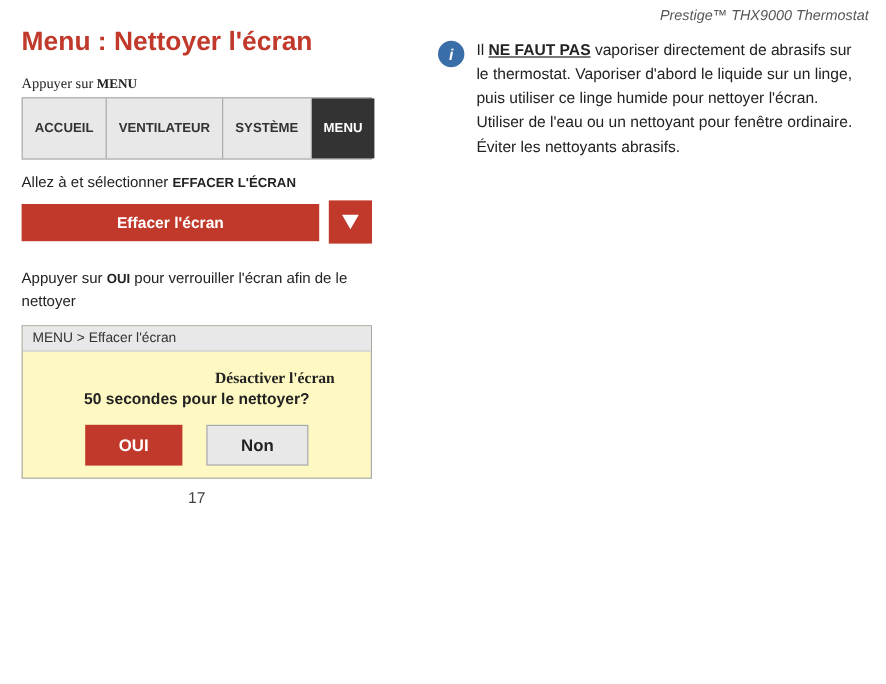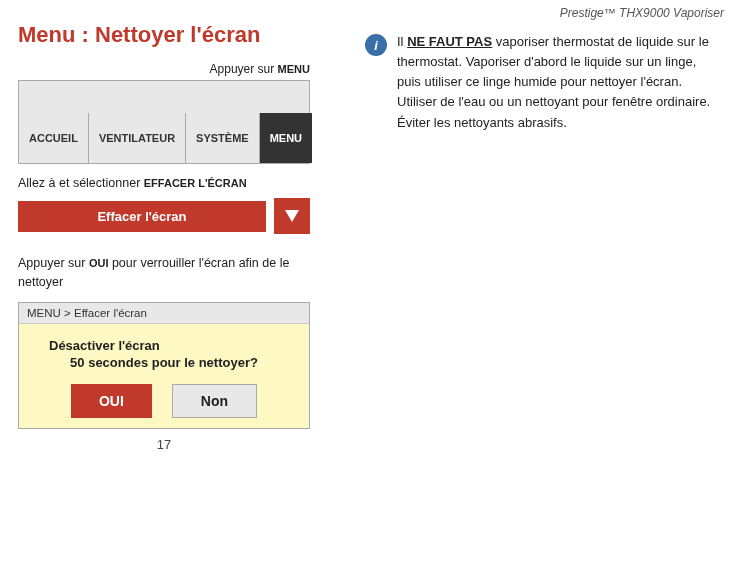--- a/index.html
+++ b/index.html
@@ -42,23 +42,24 @@
       font-size: 22px;
       font-weight: bold;
       color: #c0392b;
       margin-bottom: 14px;
       line-height: 1.2;
     }
 
     
     .nav-label {
       font-size: 12px;
-      text-align: right;
+      text-align: left;
       margin-bottom: 4px;
       color: #222;
+      font-family: Liberation Serif, serif;
     }
     .nav-label span.menu-key {
       font-weight: bold;
       font-variant: small-caps;
       font-size: 11px;
       text-transform: uppercase;
     }
 
     .nav-bar {
       display: flex;
@@ -68,21 +69,20 @@
     }
     .nav-item {
       padding: 19px 10px;
       font-size: 11px;
       font-weight: bold;
       text-transform: uppercase;
       border-right: 1.5px solid #aaa;
       color: #333;
       flex: 1;
       text-align: center;
-      margin-top: 32px;
     }
     .nav-item.active {
       background: #333;
       color: #fff;
       border-right: none;
     }
 
     .select-label {
       font-size: 12.5px;
       margin-bottom: 8px;
@@ -140,23 +140,24 @@
       padding: 4px 8px;
       border-bottom: 1px solid #ccc;
       background: #e8e8e8;
     }
     .screen-content {
       padding: 14px 10px 10px 30px;
     }
     .screen-content .disable-label {
       font-weight: bold;
       font-size: 13px;
-      text-align: left;
+      text-align: right;
       margin-bottom: 2px;
       margin-right: 20px;
+      font-family: Liberation Serif, serif;
     }
     .screen-content .seconds-label {
       font-size: 13px;
       font-weight: bold;
       text-align: center;
       margin-bottom: 14px;
       margin-right: 20px;
     }
     .screen-buttons {
       display: flex;
@@ -234,21 +235,21 @@
     }
     .info-text .underline-bold {
       font-weight: bold;
       text-decoration: underline;
     }
   </style>
 </head>
 <body>
 
 <div class="page-header">
-  <span>Prestige™ THX9000 Vaporiser</span>
+  <span>Prestige™ THX9000 Thermostat</span>
 </div>
 
 <div class="main-container">
 
   <div class="left-col">
 
     <div class="page-title">Menu : Nettoyer l'écran</div>
 
     <div class="nav-label">
       <span>Appuyer sur </span><span class="menu-key">MENU</span>
@@ -291,17 +292,17 @@
     </div>
 
     <div class="page-number">17</div>
   </div>
 
   <div class="right-col">
 
     <div class="info-box">
       <div class="info-icon">i</div>
       <div class="info-text">
-        <span>Il </span><span class="underline-bold">NE FAUT PAS</span><span> vaporiser thermostat de liquide sur le thermostat. Vaporiser d'abord le liquide sur un linge, puis utiliser ce linge humide pour nettoyer l'écran. Utiliser de l'eau ou un nettoyant pour fenêtre ordinaire. Éviter les nettoyants abrasifs.</span>
+        <span>Il </span><span class="underline-bold">NE FAUT PAS</span><span> vaporiser directement de abrasifs sur le thermostat. Vaporiser d'abord le liquide sur un linge, puis utiliser ce linge humide pour nettoyer l'écran. Utiliser de l'eau ou un nettoyant pour fenêtre ordinaire. Éviter les nettoyants abrasifs.</span>
       </div>
     </div>
   </div>
 </div>
 
 </body></html>

